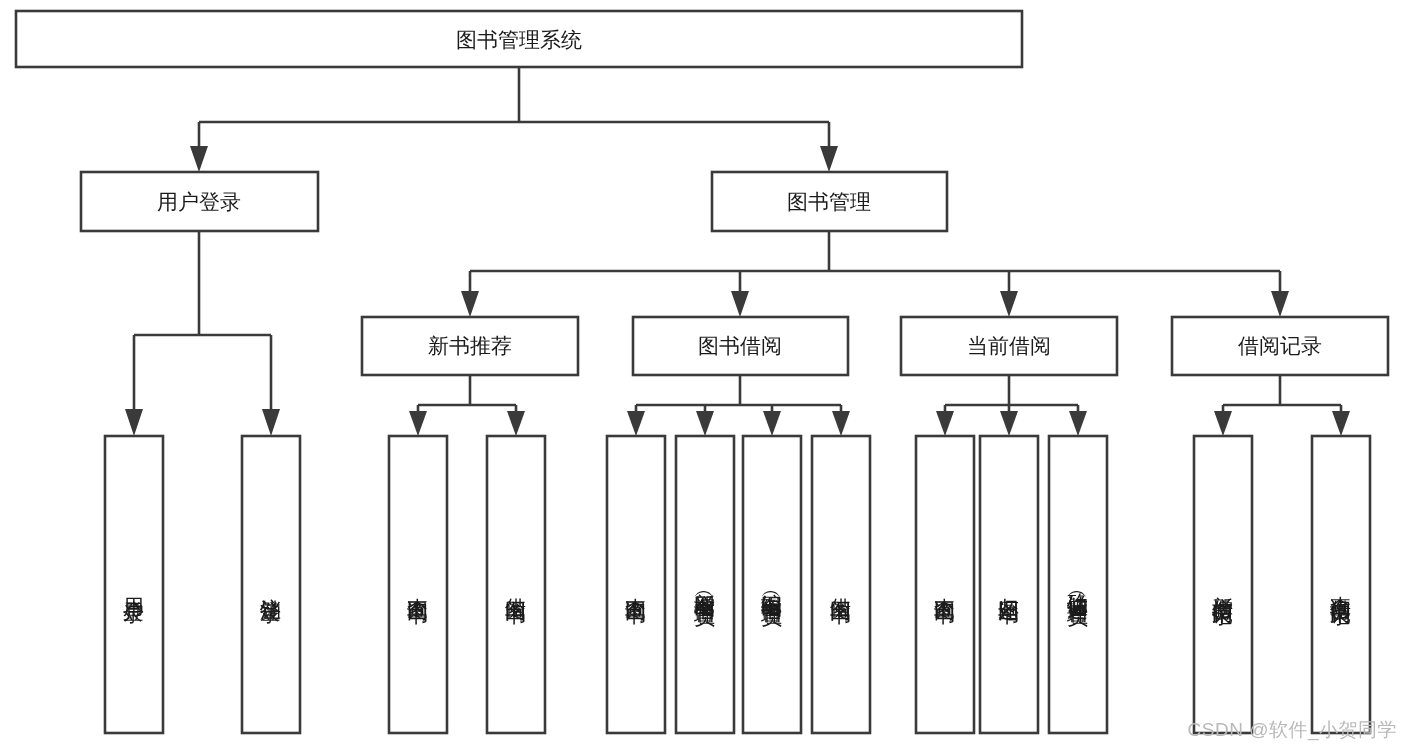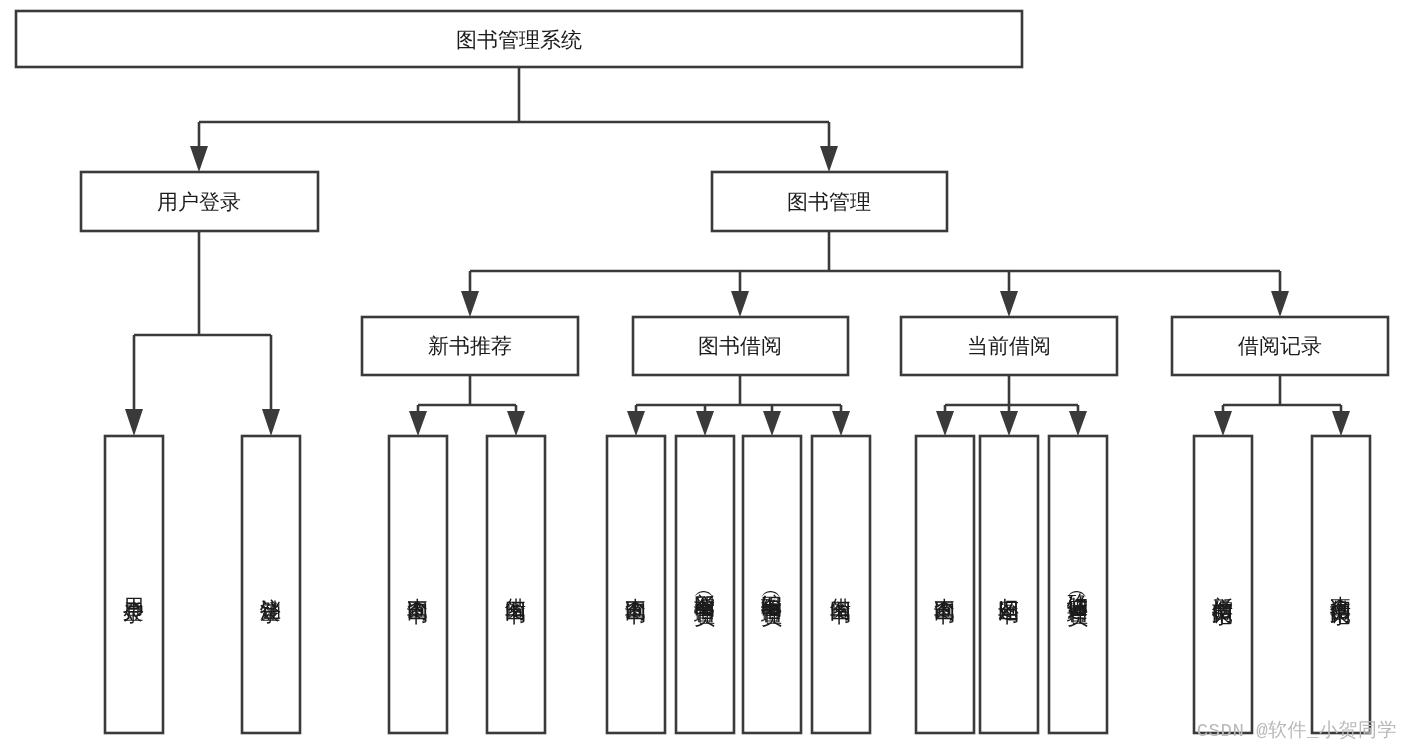--- a/index.html
+++ b/index.html
@@ -60,21 +60,21 @@
     align-items: center;
     justify-content: center;
     text-align: center;
     white-space: nowrap;
     pointer-events: none;
   }
   .watermark {
     position: absolute;
     right: 8px;
     bottom: 4px;
-    font-family: Liberation Mono, monospace;
+    font-family: Liberation Sans, sans-serif;
     font-size: 19px;
     color: #b9b9b9;
     white-space: nowrap;
     letter-spacing: 0.5px;
   }
 </style>
 </head>
 <body>
 
 <div id="diagram-root">

